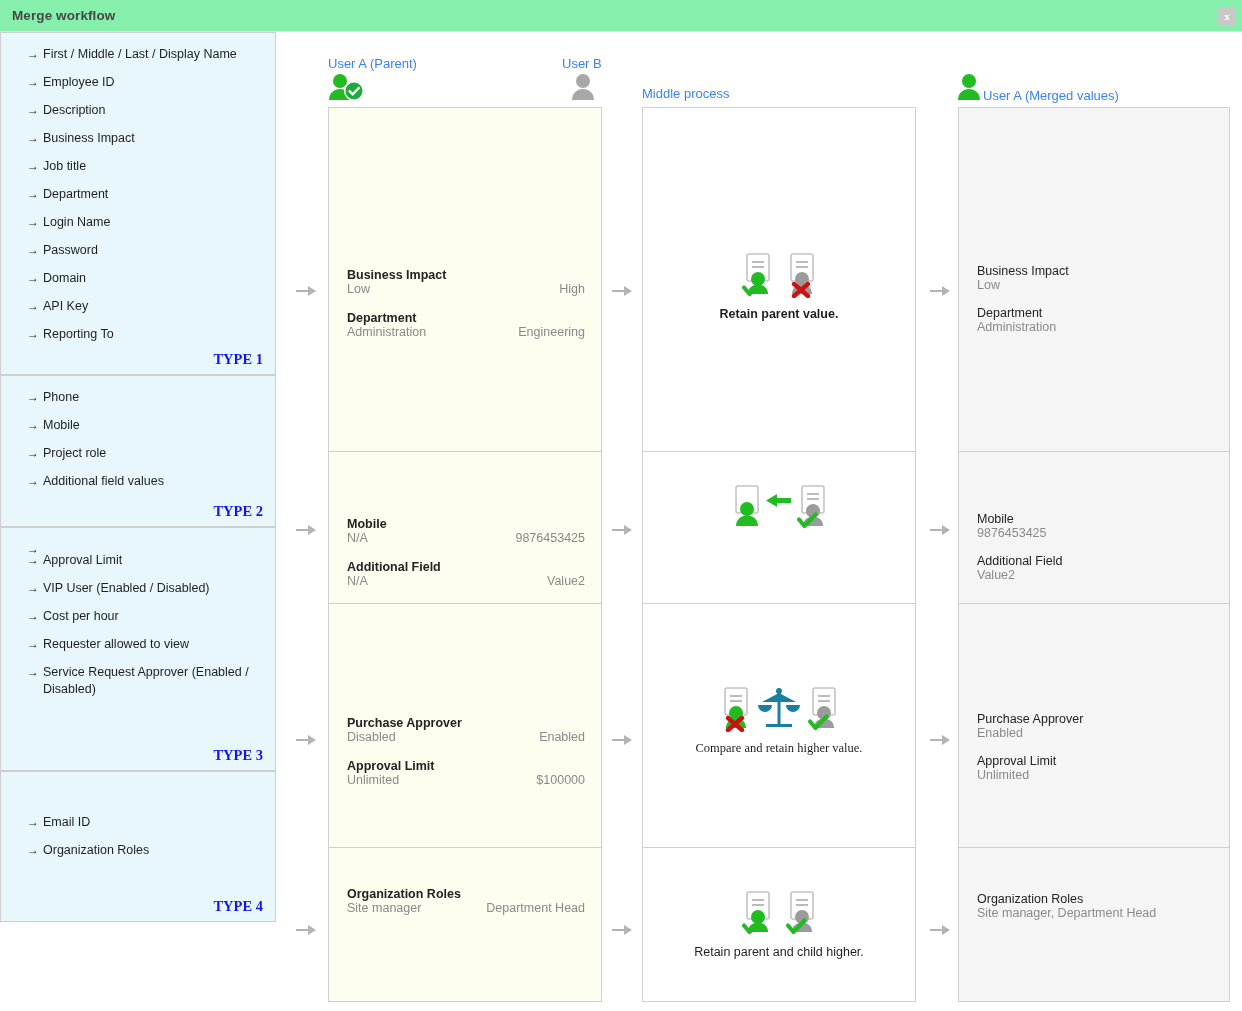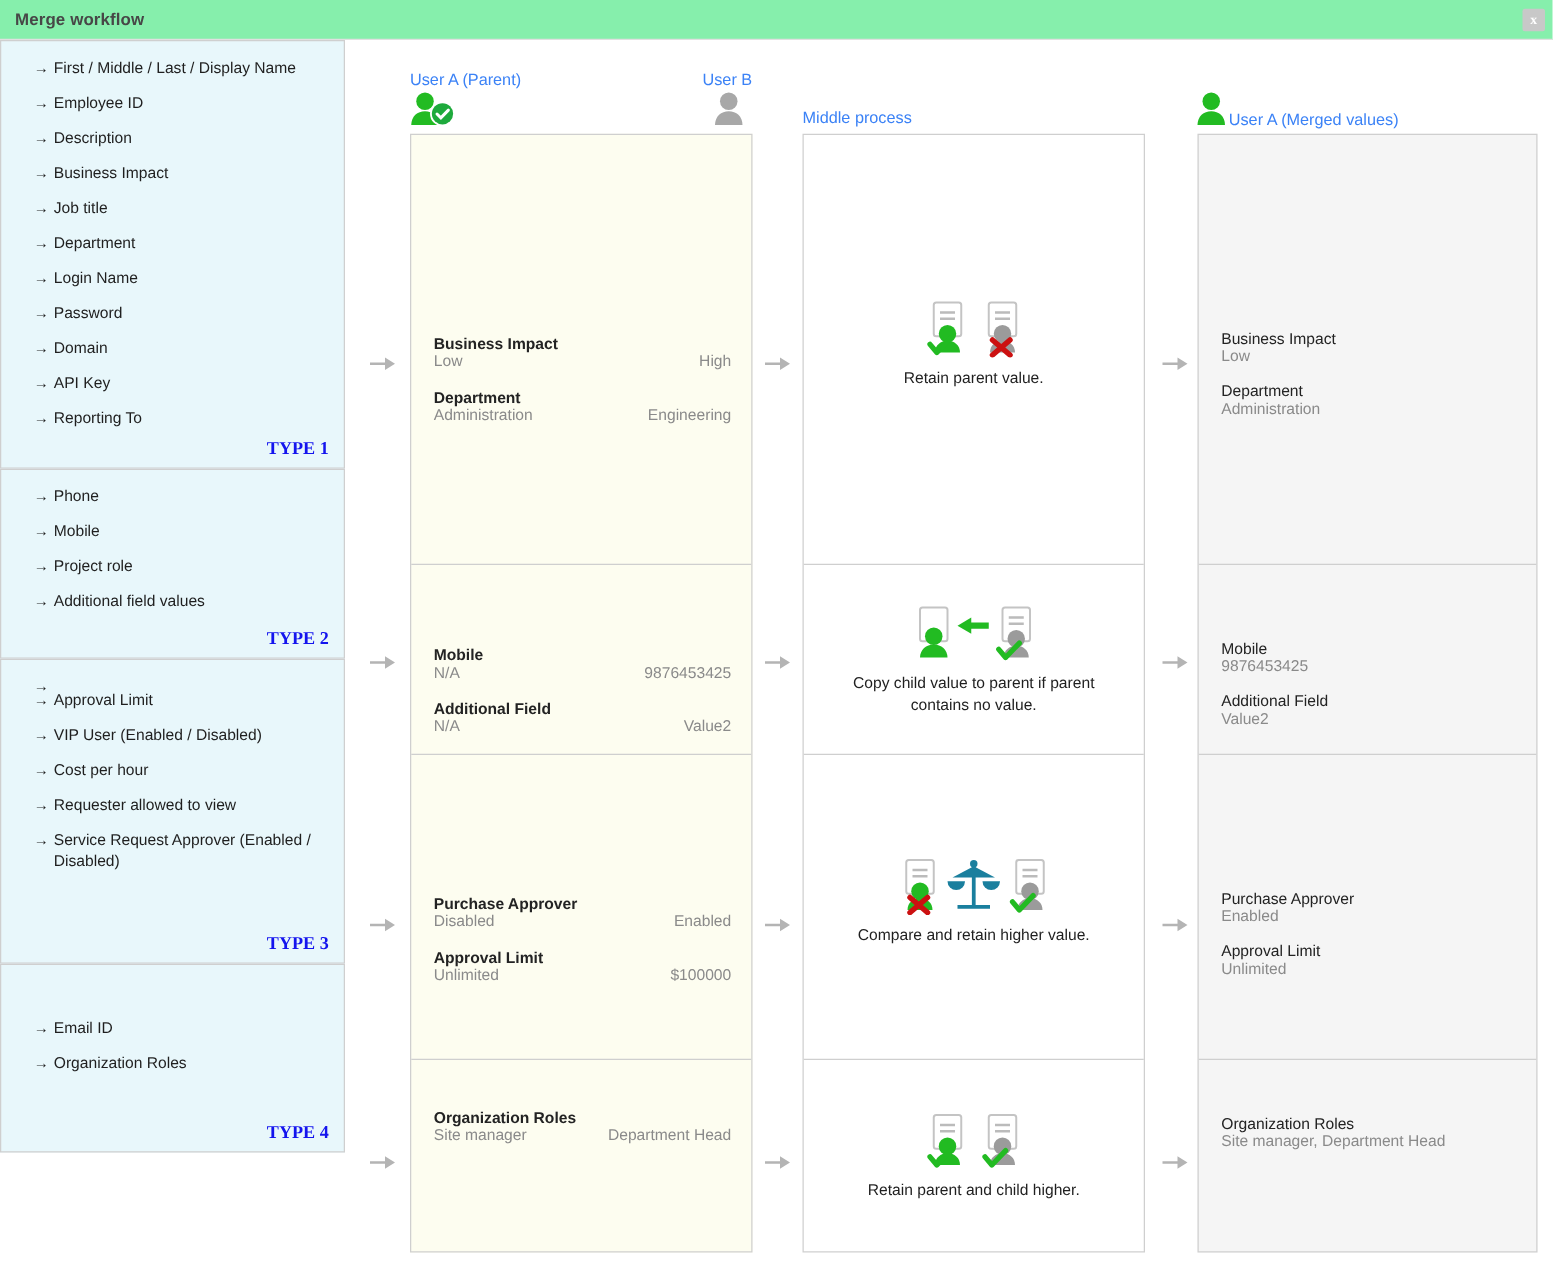--- a/index.html
+++ b/index.html
@@ -371,21 +371,21 @@
     <div class="shaft"></div>
       <div class="head"></div>
   </div>
   <div class="arrow" style="left:612px; top:893px;">
     <div class="shaft"></div>
       <div class="head"></div>
   </div>
 
   <div class="panel merge-panel" style="left:642px; top:75px; width:274px; height:895px;">
 
-    <div class="cell" style="top:0; height:343px;">
+    <div class="cell" style="top:12px; height:343px;font-weight:bold;">
       <div class="merge-cell-inner" style="top:130px;">
         <div class="merge-icons">
           <span>
             <svg width="34" height="46" viewBox="0 0 34 46">
               <rect x="7" y="2" width="22" height="27" rx="2" fill="#ffffff" stroke="#c4c4c4" stroke-width="1.6"></rect>
               <rect x="12" y="9" width="12" height="2" fill="#bbbbbb"></rect>
               <rect x="12" y="14" width="12" height="2" fill="#bbbbbb"></rect>
               <circle cx="18" cy="27" r="7" fill="#22bb22"></circle>
               <path d="M8 42c0-6 4.5-9.5 10-9.5s10 3.5 10 9.5z" fill="#22bb22"></path>
               <path d="M4 35.5l5.5 6.5 11-11.5" stroke="#22bb22" stroke-width="4.2" fill="none" stroke-linecap="round" stroke-linejoin="round"></path>
@@ -426,26 +426,25 @@
             <svg width="34" height="46" viewBox="0 0 34 46">
               <rect x="7" y="2" width="22" height="27" rx="2" fill="#ffffff" stroke="#c4c4c4" stroke-width="1.6"></rect>
               <rect x="12" y="9" width="12" height="2" fill="#bbbbbb"></rect>
               <rect x="12" y="14" width="12" height="2" fill="#bbbbbb"></rect>
               <circle cx="18" cy="27" r="7" fill="#9b9b9b"></circle>
               <path d="M8 42c0-6 4.5-9.5 10-9.5s10 3.5 10 9.5z" fill="#9b9b9b"></path>
               <path d="M4 35.5l5.5 6.5 11-11.5" stroke="#22bb22" stroke-width="4.2" fill="none" stroke-linecap="round" stroke-linejoin="round"></path>
             </svg>
           </span>
         </div>
-        <div class="merge-caption">Copy child value to parent if parent contains no value.</div>
       </div>
     </div>
 
     <div class="cell" style="top:495px; height:244px; border-top:1px solid #cfcfcf;">
-      <div class="merge-cell-inner" style="top:80px;">
+      <div class="merge-cell-inner" style="top:80px;font-family:Liberation Serif, serif;">
         <div class="merge-icons" style="gap:4px;">
           <span>
             <svg width="34" height="46" viewBox="0 0 34 46">
               <rect x="7" y="2" width="22" height="27" rx="2" fill="#ffffff" stroke="#c4c4c4" stroke-width="1.6"></rect>
               <rect x="12" y="9" width="12" height="2" fill="#bbbbbb"></rect>
               <rect x="12" y="14" width="12" height="2" fill="#bbbbbb"></rect>
               <circle cx="18" cy="27" r="7" fill="#22bb22"></circle>
               <path d="M8 42c0-6 4.5-9.5 10-9.5s10 3.5 10 9.5z" fill="#22bb22"></path>
               <path d="M10 32l14 12M24 32L10 44" stroke="#cc1111" stroke-width="4.4" stroke-linecap="round"></path>
             </svg>

